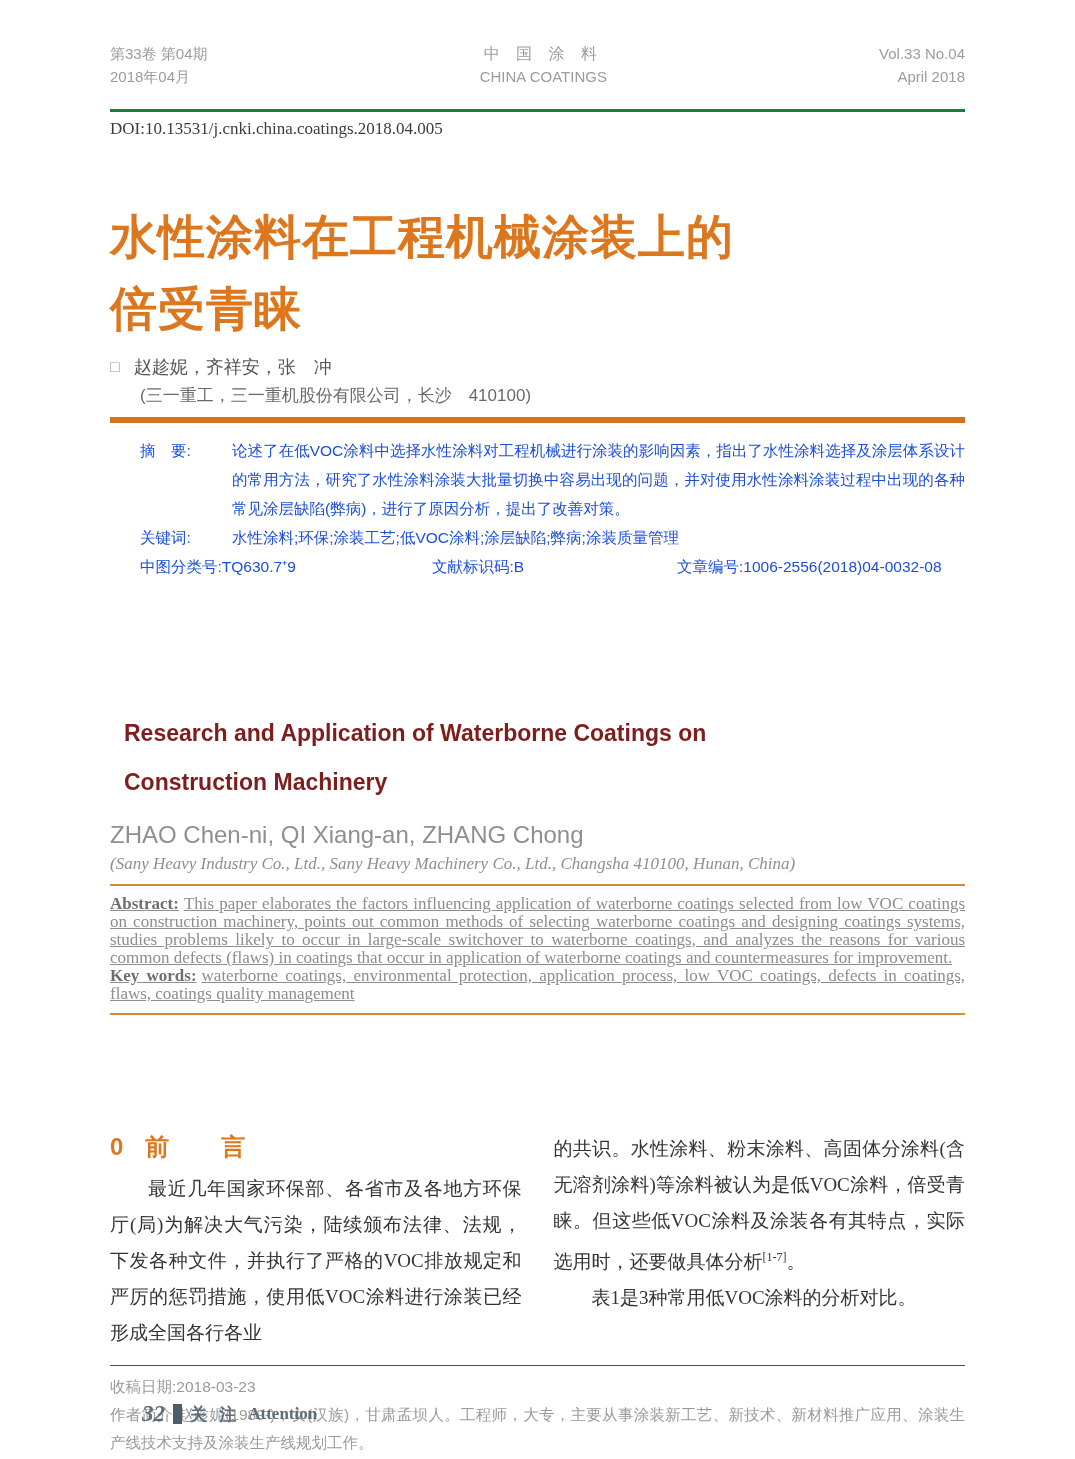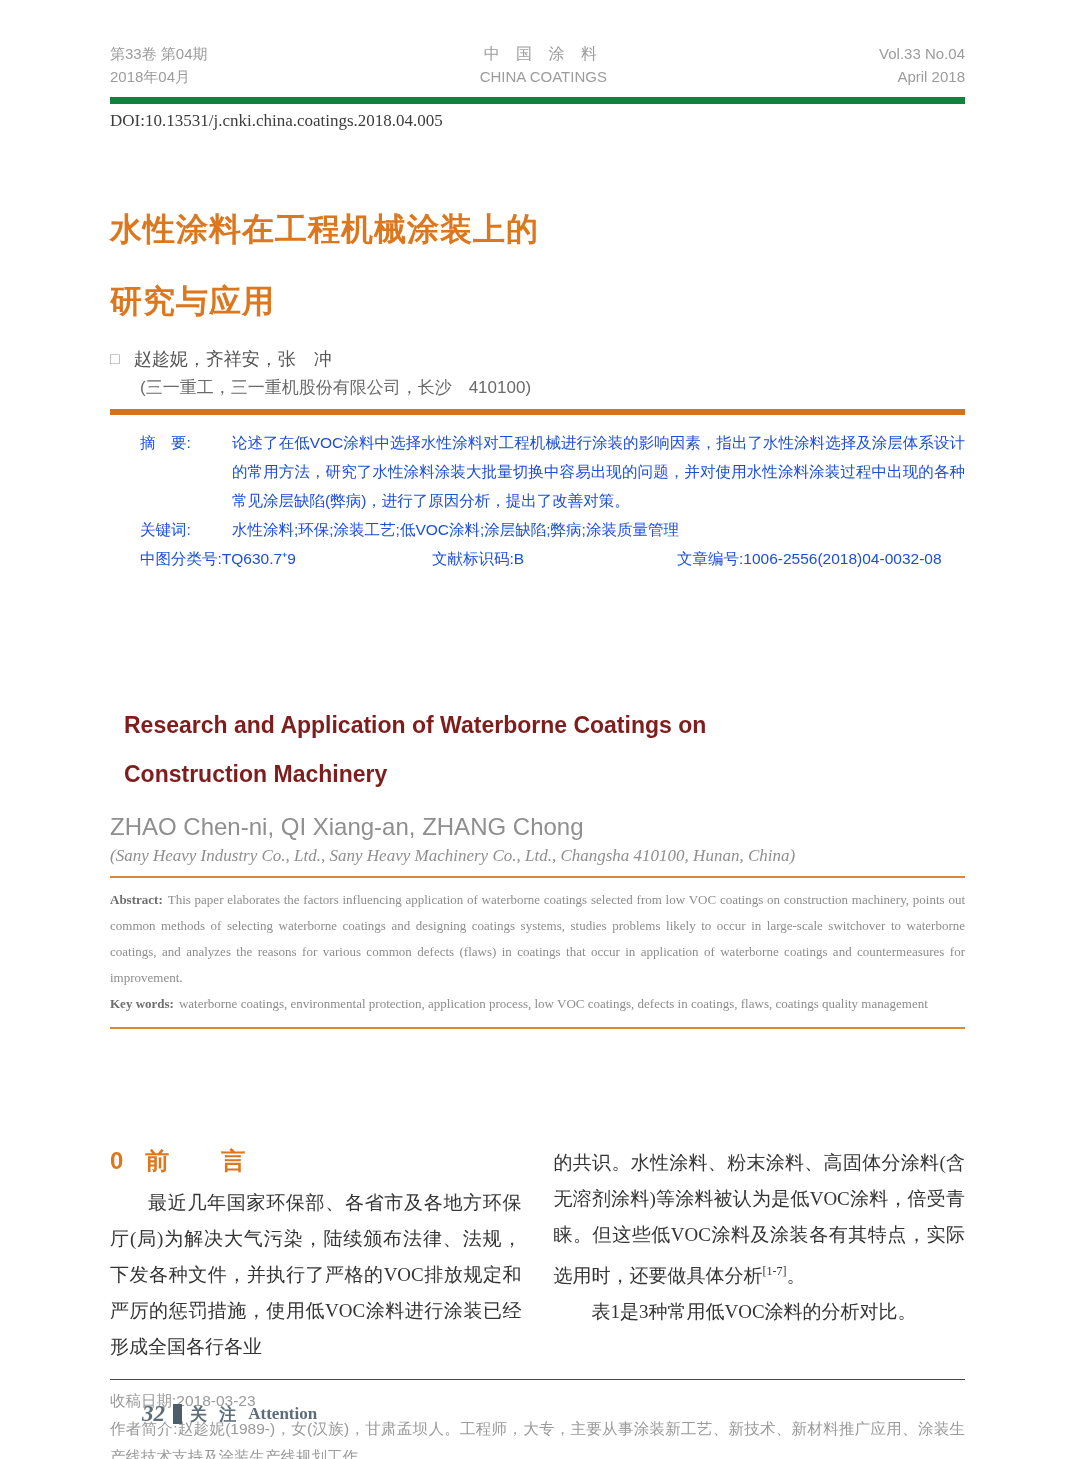--- a/index.html
+++ b/index.html
@@ -9,41 +9,41 @@
     width: 1075px; height: 1459px;
     margin: 0 auto;
     background: #ffffff;
     padding: 42px 110px 0 110px;
     font-family: "Liberation Serif", serif;
     overflow: hidden;
   }
   
   .masthead {
     display: flex; justify-content: space-between; align-items: flex-start;
-    border-bottom: 7px solid #15803d;
-    padding-bottom: 9px;
+    border-bottom: 3px solid #15803d;
+    padding-bottom: 21px;
     color: #9c9c9c;
     font-family: "Liberation Sans", sans-serif;
     font-size: 15px; line-height: 23px;
   }
   .mast-center { text-align: center; }
   .mast-center .jt-cn { font-size: 16px; letter-spacing: 6px; }
   .mast-right { text-align: right; }
   .doi {
     margin-top: 7px;
     font-size: 17px; color: #3c3c3c;
     font-family: "Liberation Serif", serif;
   }
   
   .title-cn {
     margin-top: 62px;
     color: #dc771e;
     font-family: "Liberation Sans", sans-serif;
     font-weight: bold;
-    font-size: 32px; line-height: 72px;
+    font-size: 47px; line-height: 72px;
     letter-spacing: 1px;
   }
   
   .authors-cn {
     margin-top: 10px;
     font-size: 18px; color: #555555;
     font-family: "Liberation Sans", sans-serif;
     display: flex; align-items: center;
   }
   .authors-cn .marker { color: #9a9a9a; margin-right: 14px; font-size: 16px; }
@@ -87,24 +87,25 @@
   .affil-en {
     margin-top: 5px;
     font-size: 17px; color: #8f8f8f;
     font-style: italic;
     font-family: "Liberation Serif", serif;
   }
   .rule-thin { margin-top: 10px; height: 2px; background: #d78a33; }
   
   .abs-en-block { margin-top: 9px; }
   .abs-en {
-    font-size: 13px; line-height: 26px;
+    font-size: 17px; line-height: 18px;
     color: #8d8d8d;
     text-align: justify;
     font-family: "Liberation Serif", serif;
+    text-decoration: underline;
   }
   .abs-en b { color: #6e6e6e; margin-right: 5px; }
   
   .body-cols {
     margin-top: 116px;
     display: flex; gap: 32px;
   }
   .col { flex: 1; }
   .sec-head {
     color: #dc771e;
@@ -162,21 +163,21 @@
     <div class="mast-right">
       <div>Vol.33  No.04</div>
       <div>April  2018</div>
     </div>
   </header>
 
   <div class="doi">DOI:10.13531/j.cnki.china.coatings.2018.04.005</div>
 
   <h1 class="title-cn">
     <span>水性涂料在工程机械涂装上的</span><br>
-    <span>研究与应用</span>
+    <span>倍受青睐</span>
   </h1>
 
   <div class="authors-cn">
     <span class="marker">□</span>
     <span>赵趁妮，齐祥安，张　冲</span>
   </div>
   <div class="affil-cn">(三一重工，三一重机股份有限公司，长沙　410100)</div>
 
   <div class="rule-thick"></div>
 

